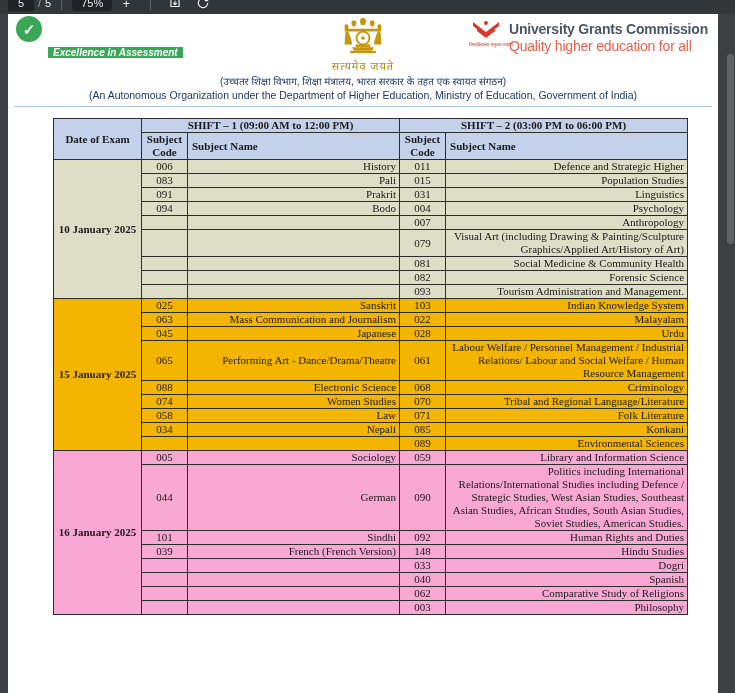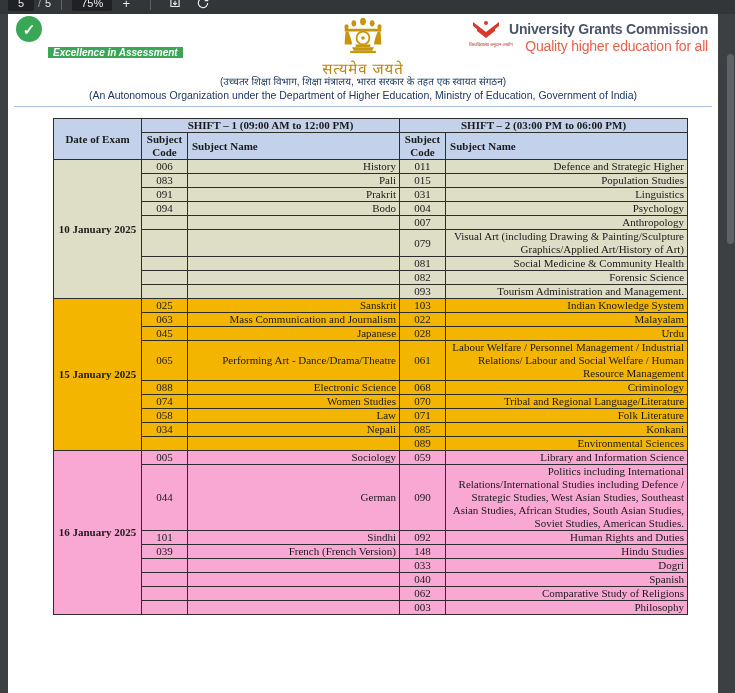--- a/index.html
+++ b/index.html
@@ -118,21 +118,21 @@
   }
 
   .lh-center {
     position: absolute; left: 50%; top: 2px;
     transform: translateX(-50%);
     text-align: center; width: 150px;
   }
   .emblem { width: 56px; height: 44px; margin: 0 auto; display: block; }
   .satyamev {
     color: #b8860b;
-    font-size: 15px; margin-top: -2px;
+    font-size: 11px; margin-top: -2px;
     font-family: "Liberation Serif", serif;
     letter-spacing: 1px;
   }
 
   .lh-right {
     position: absolute; right: 10px; top: 6px;
     display: flex; align-items: flex-start;
   }
   .ugc-logo { width: 34px; margin-right: 6px; text-align: center; }
   .ugc-logo svg { display: block; margin: 0 auto; }
@@ -145,21 +145,21 @@
   .ugc-title {
     color: #4a5568;
     font-family: "Liberation Sans", sans-serif;
     font-weight: bold; font-size: 14px;
     white-space: nowrap; letter-spacing: -0.2px;
   }
   .ugc-sub {
     color: #e8604c;
     font-family: "Liberation Sans", sans-serif;
     font-size: 14px; margin-top: 1px;
-    white-space: nowrap; letter-spacing: -0.2px; text-align: right;
+    white-space: nowrap; letter-spacing: -0.2px;
   }
 
   .lh-sub1, .lh-sub2 {
     position: absolute; left: 0; width: 710px;
     text-align: center; color: #1f3864;
     font-family: "Liberation Sans", sans-serif;
   }
   .lh-sub1 { top: 60px; font-size: 10px; }
   .lh-sub2 { top: 75px; font-size: 10.5px; }
 

